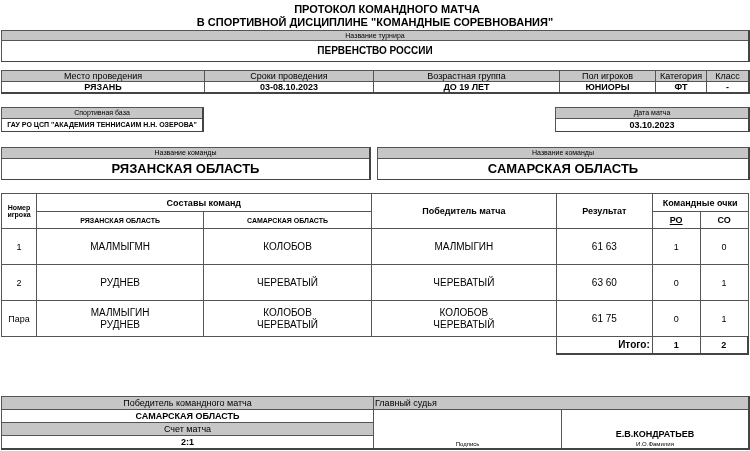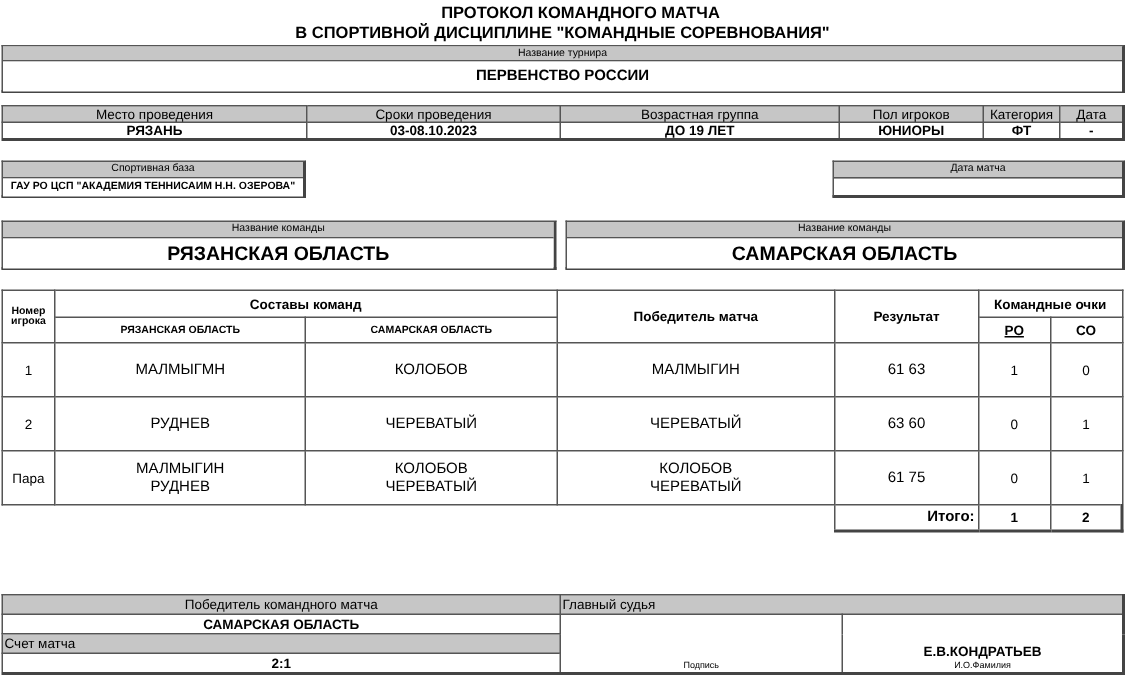--- a/index.html
+++ b/index.html
@@ -31,40 +31,41 @@
 </div>
 
 <table class="abs grid" style="left:1px; top:70px; width:749px; font-size:9px; border:1px solid #555; border-right:2px solid #444; border-bottom:2px solid #444;">
   <tbody>
       <tr style="background:#c6c6c6; height:11px;">
     <td style="width:202px;">Место проведения</td>
     <td style="width:168px;">Сроки проведения</td>
     <td style="width:185px;">Возрастная группа</td>
     <td style="width:95px;">Пол игроков</td>
     <td style="width:50px;">Категория</td>
-    <td>Дата</td>
+    <td>Класс</td>
   </tr>
   <tr style="height:11px; font-weight:bold;">
     <td>РЯЗАНЬ</td>
     <td>03-08.10.2023</td>
     <td>ДО 19 ЛЕТ</td>
     <td>ЮНИОРЫ</td>
     <td>ФТ</td>
     <td>-</td>
   </tr>
 </tbody>
   </table>
 
 <div class="abs box" style="left:1px; top:107px; width:203px; height:25px;">
   <div class="hdr" style="line-height:10px;">Спортивная база</div>
   <div class="val" style="font-size:7px; line-height:12px; white-space:nowrap;">ГАУ РО ЦСП "АКАДЕМИЯ ТЕННИСАИМ Н.Н. ОЗЕРОВА"</div>
 </div>
 
 <div class="abs box" style="left:555px; top:107px; width:195px; height:25px;">
   <div class="hdr" style="line-height:10px;">Дата матча</div>
+  <div class="val" style="font-size:9px; line-height:12px;">03.10.2023</div>
 </div>
 
 <div class="abs box" style="left:1px; top:147px; width:370px; height:33px;">
   <div class="hdr" style="line-height:10px;">Название команды</div>
   <div class="val" style="font-size:13px; line-height:20px;">РЯЗАНСКАЯ ОБЛАСТЬ</div>
 </div>
 <div class="abs box" style="left:377px; top:147px; width:373px; height:33px;">
   <div class="hdr" style="line-height:10px;">Название команды</div>
   <div class="val" style="font-size:13px; line-height:20px;">САМАРСКАЯ ОБЛАСТЬ</div>
 </div>
@@ -139,19 +140,19 @@
     <td style="text-align:center; font-weight:bold; font-size:9px; border:1px solid #555;">САМАРСКАЯ ОБЛАСТЬ</td>
     <td rowspan="3" style="width:185px; text-align:center; vertical-align:bottom; font-size:6px; border:1px solid #555; padding-bottom:1px;">
       <span>Подпись</span>
     </td>
     <td rowspan="3" style="text-align:center; vertical-align:bottom; border:1px solid #555; padding-bottom:1px;">
       <div style="font-weight:bold; font-size:9px; margin-bottom:2px;">Е.В.КОНДРАТЬЕВ</div>
       <div style="font-size:6px;">И.О.Фамилия</div>
     </td>
   </tr>
   <tr style="height:11px;">
-    <td style="background:#c6c6c6; font-size:9px; border:1px solid #555;">Счет матча</td>
+    <td style="background:#c6c6c6; text-align:center; font-size:9px; border:1px solid #555;">Счет матча</td>
   </tr>
   <tr style="height:11px;">
     <td style="text-align:center; font-weight:bold; font-size:9px; border:1px solid #555;">2:1</td>
   </tr>
 </tbody>
   </table>
 
 </body></html>

